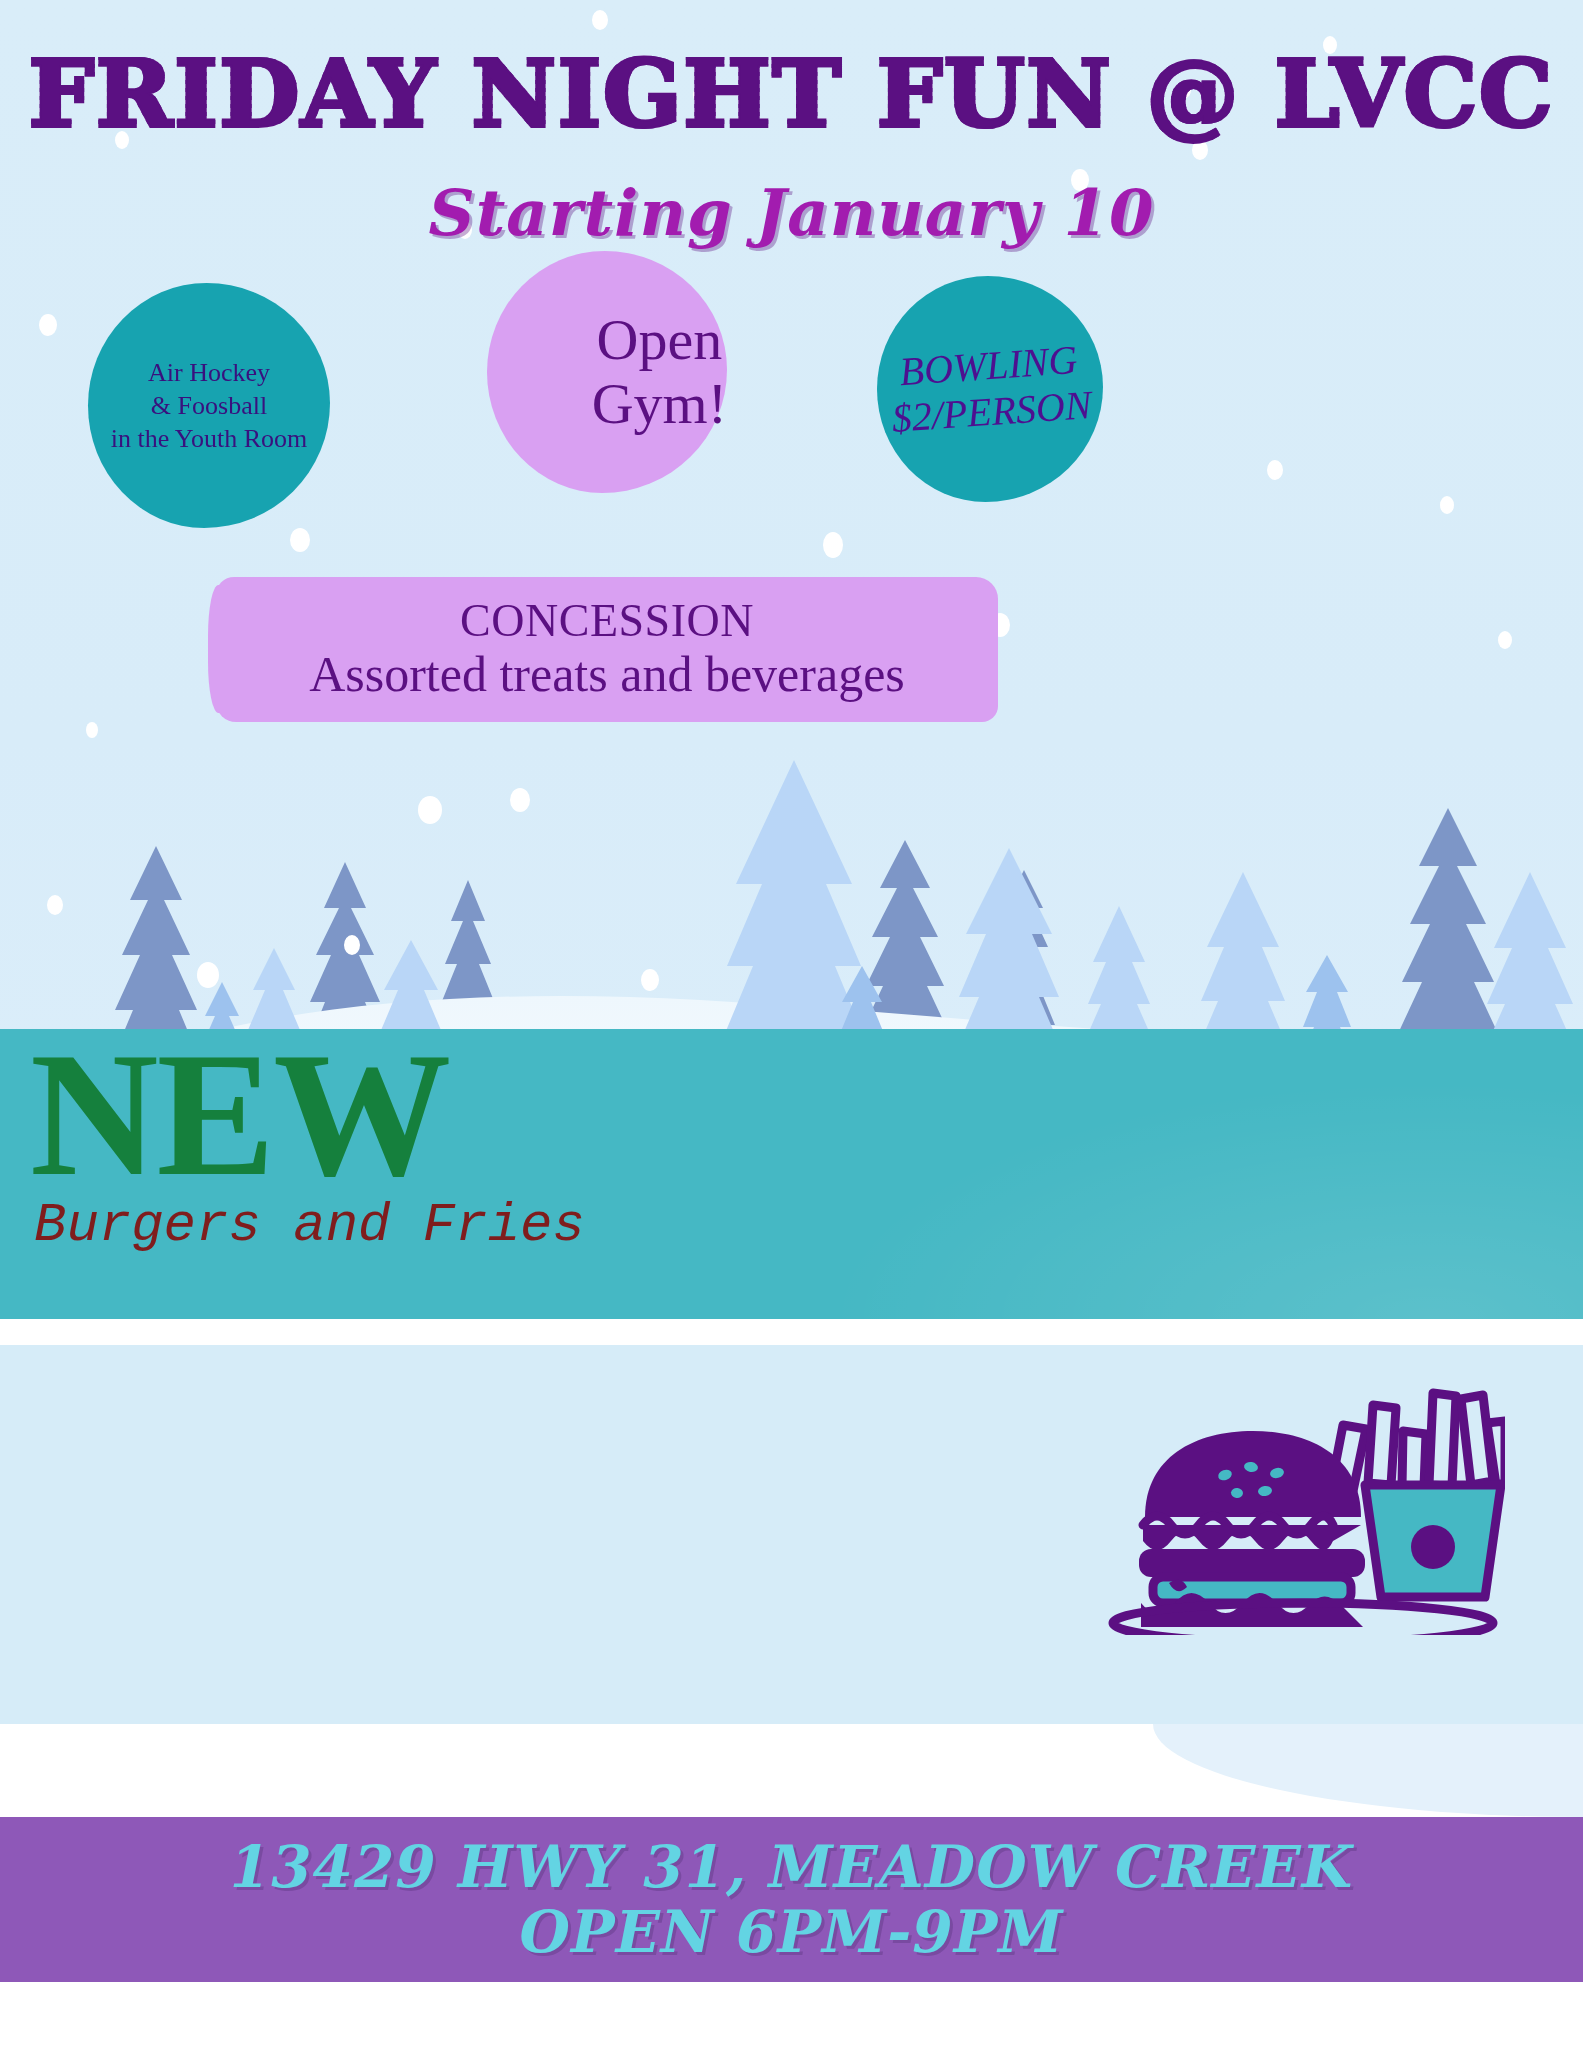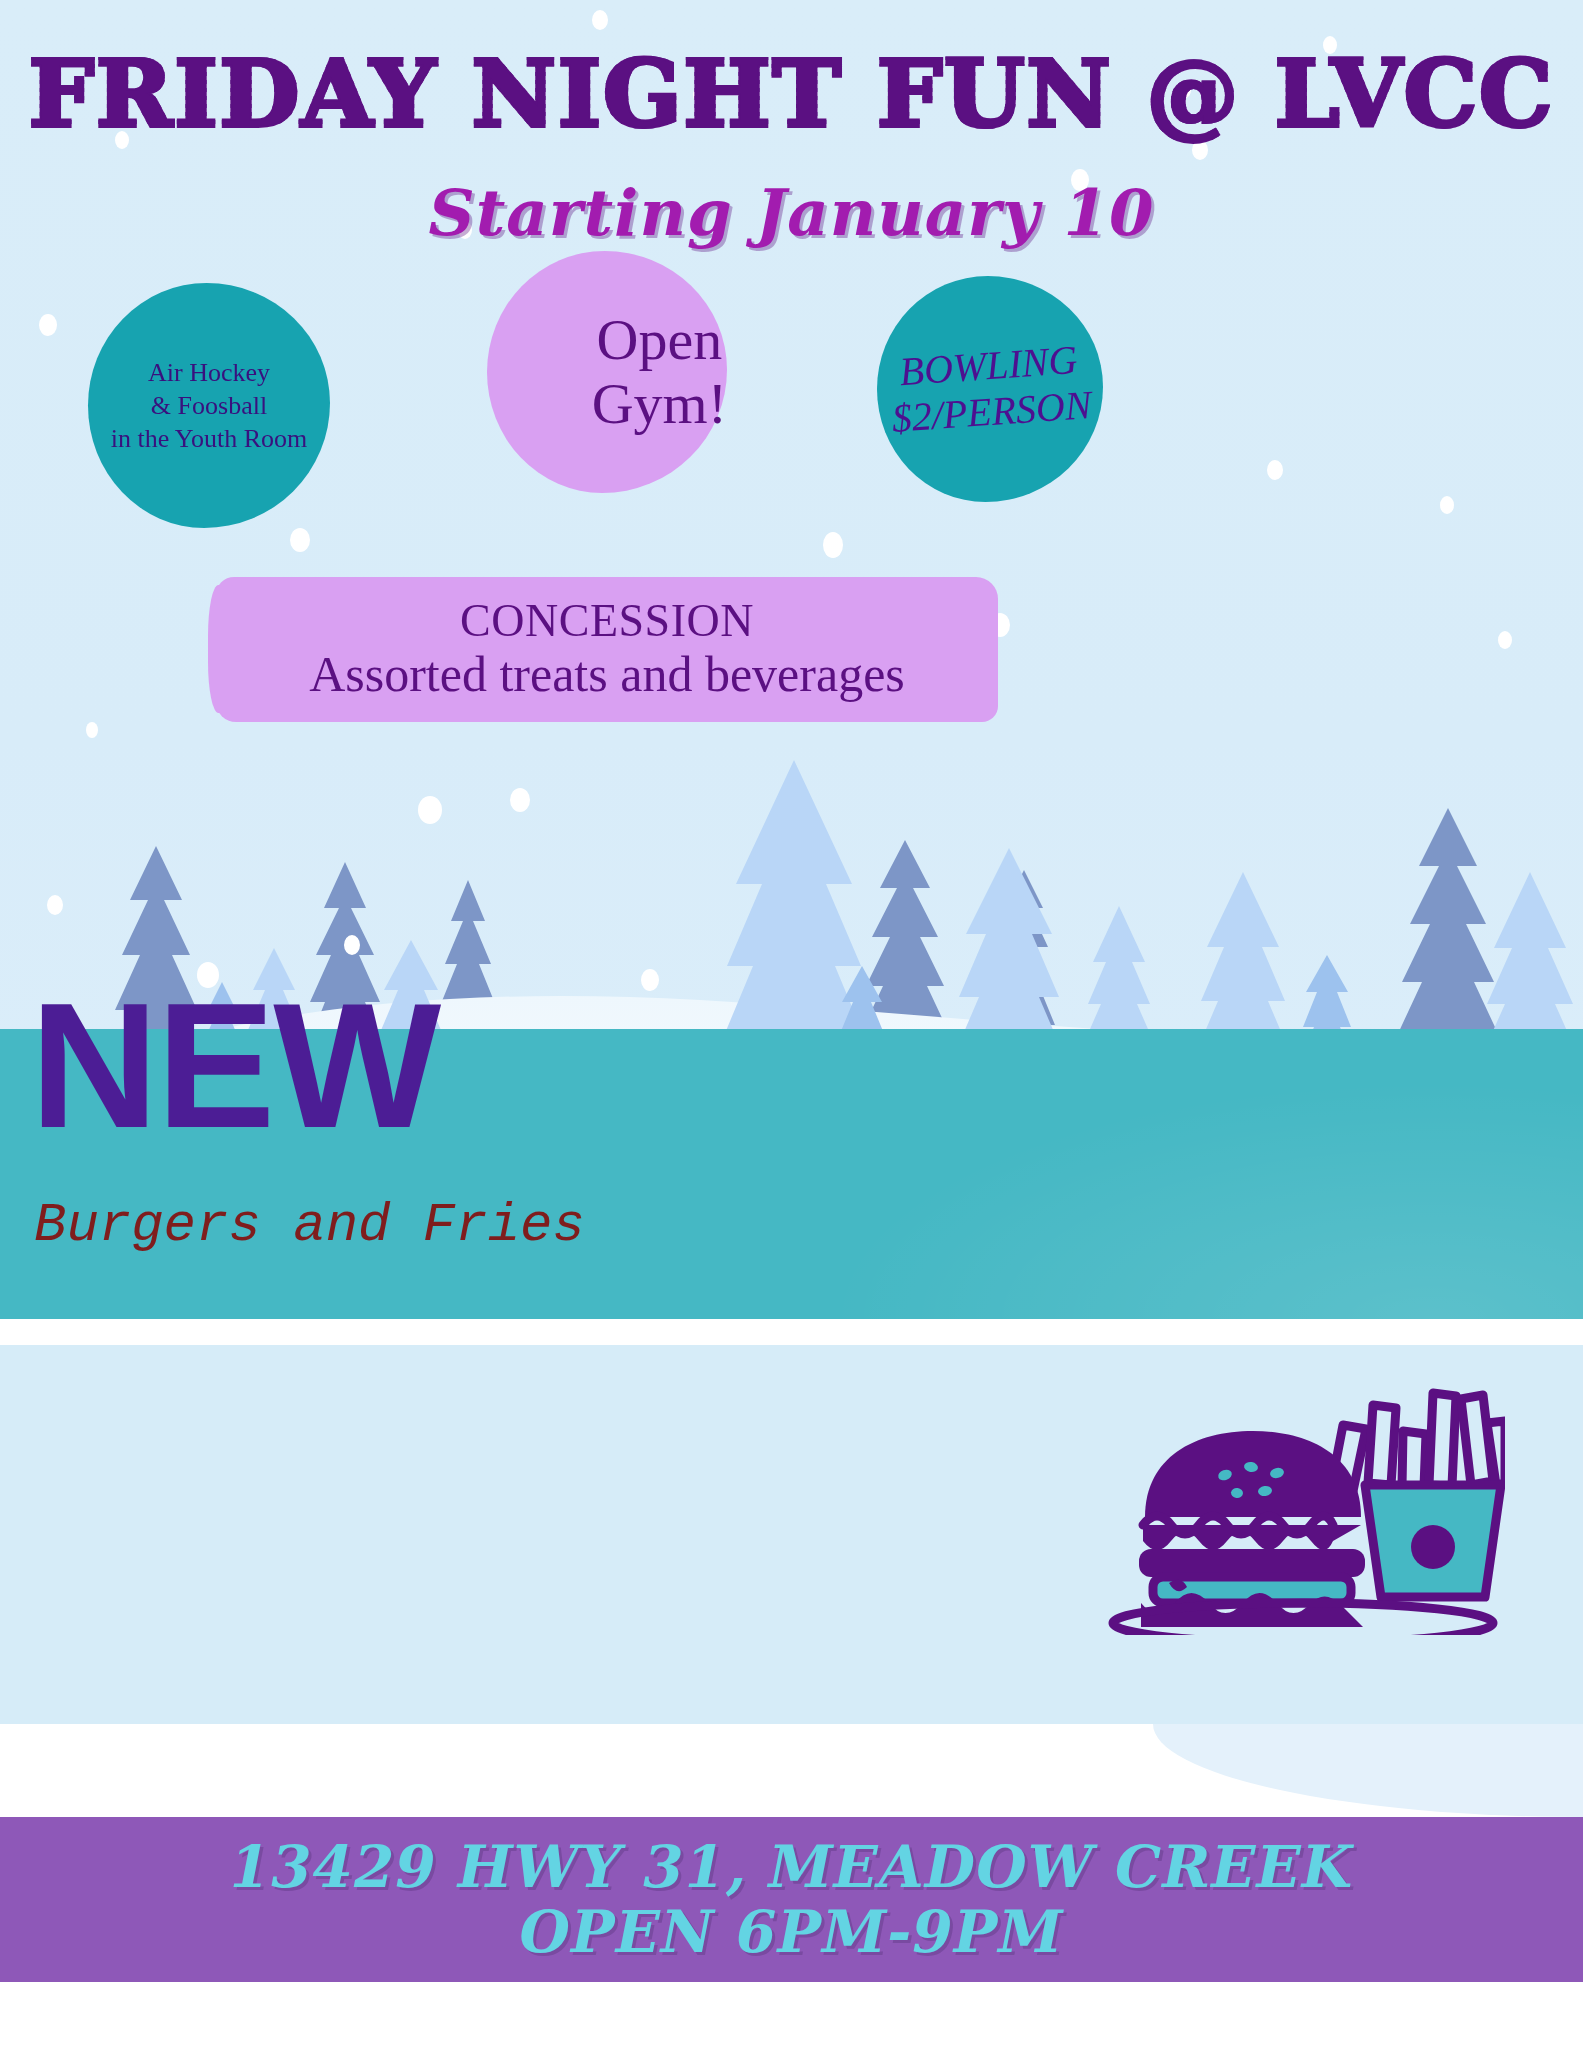--- a/index.html
+++ b/index.html
@@ -116,24 +116,24 @@
   
   #band-new{
     position:absolute; left:0; top:1029px; width:1583px; height:290px;
     background:#45b8c4;
   }
   #band-new .sheen{
     position:absolute;right:0;bottom:0;width:760px;height:240px;
     background:radial-gradient(ellipse at 80% 100%, rgba(255,255,255,.12), rgba(255,255,255,0) 70%);
   }
   #new-word{
-    position:absolute;left:30px;top:977px;
-    font-family:Liberation Sans, sans-serif;font-weight:700;
+    position:absolute;left:30px;top:1025px;
+    font-family:Liberation Serif, serif;font-weight:700;
     font-size:178px;line-height:1;
-    color:#4c1d95;letter-spacing:-2px;
+    color:#15803d;letter-spacing:-2px;
   }
   #new-sub{
     position:absolute;left:34px;top:1196px;
     font-family:Liberation Mono, monospace;font-style:italic;
     color:#7f1d1d;
   }
   #new-sub .l1{font-size:54px;line-height:1.12;display:block;}
   #new-sub .l2{font-size:54px;line-height:1.12;display:block;}
 
   

